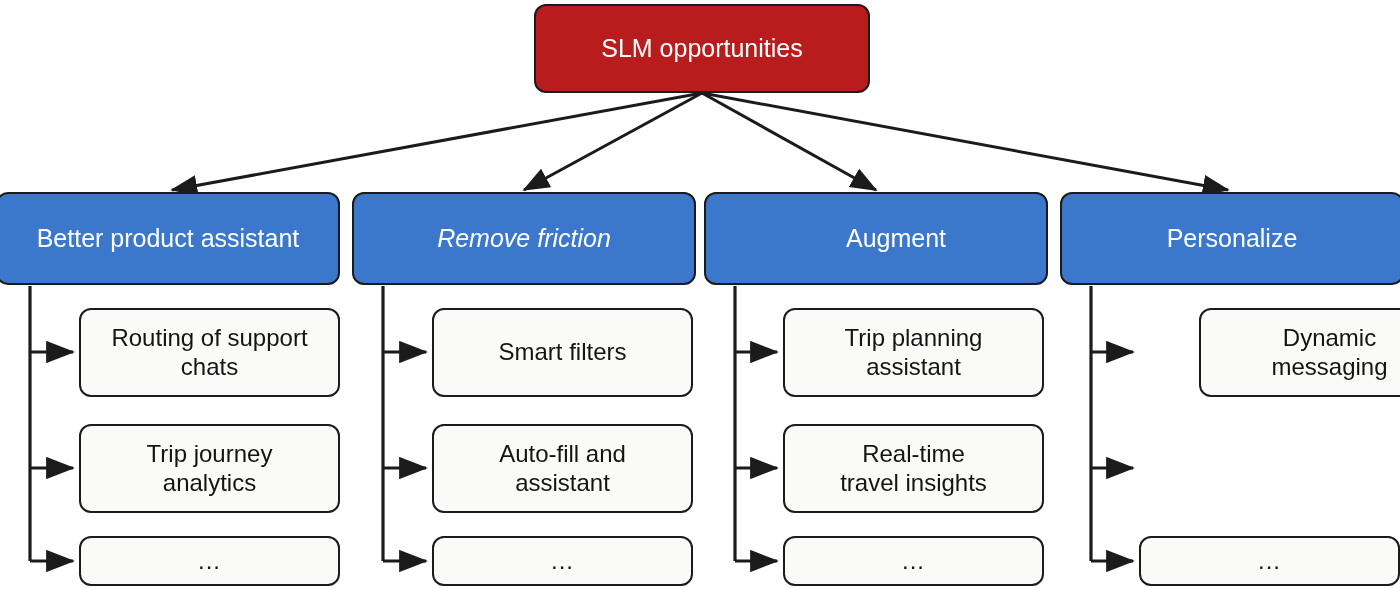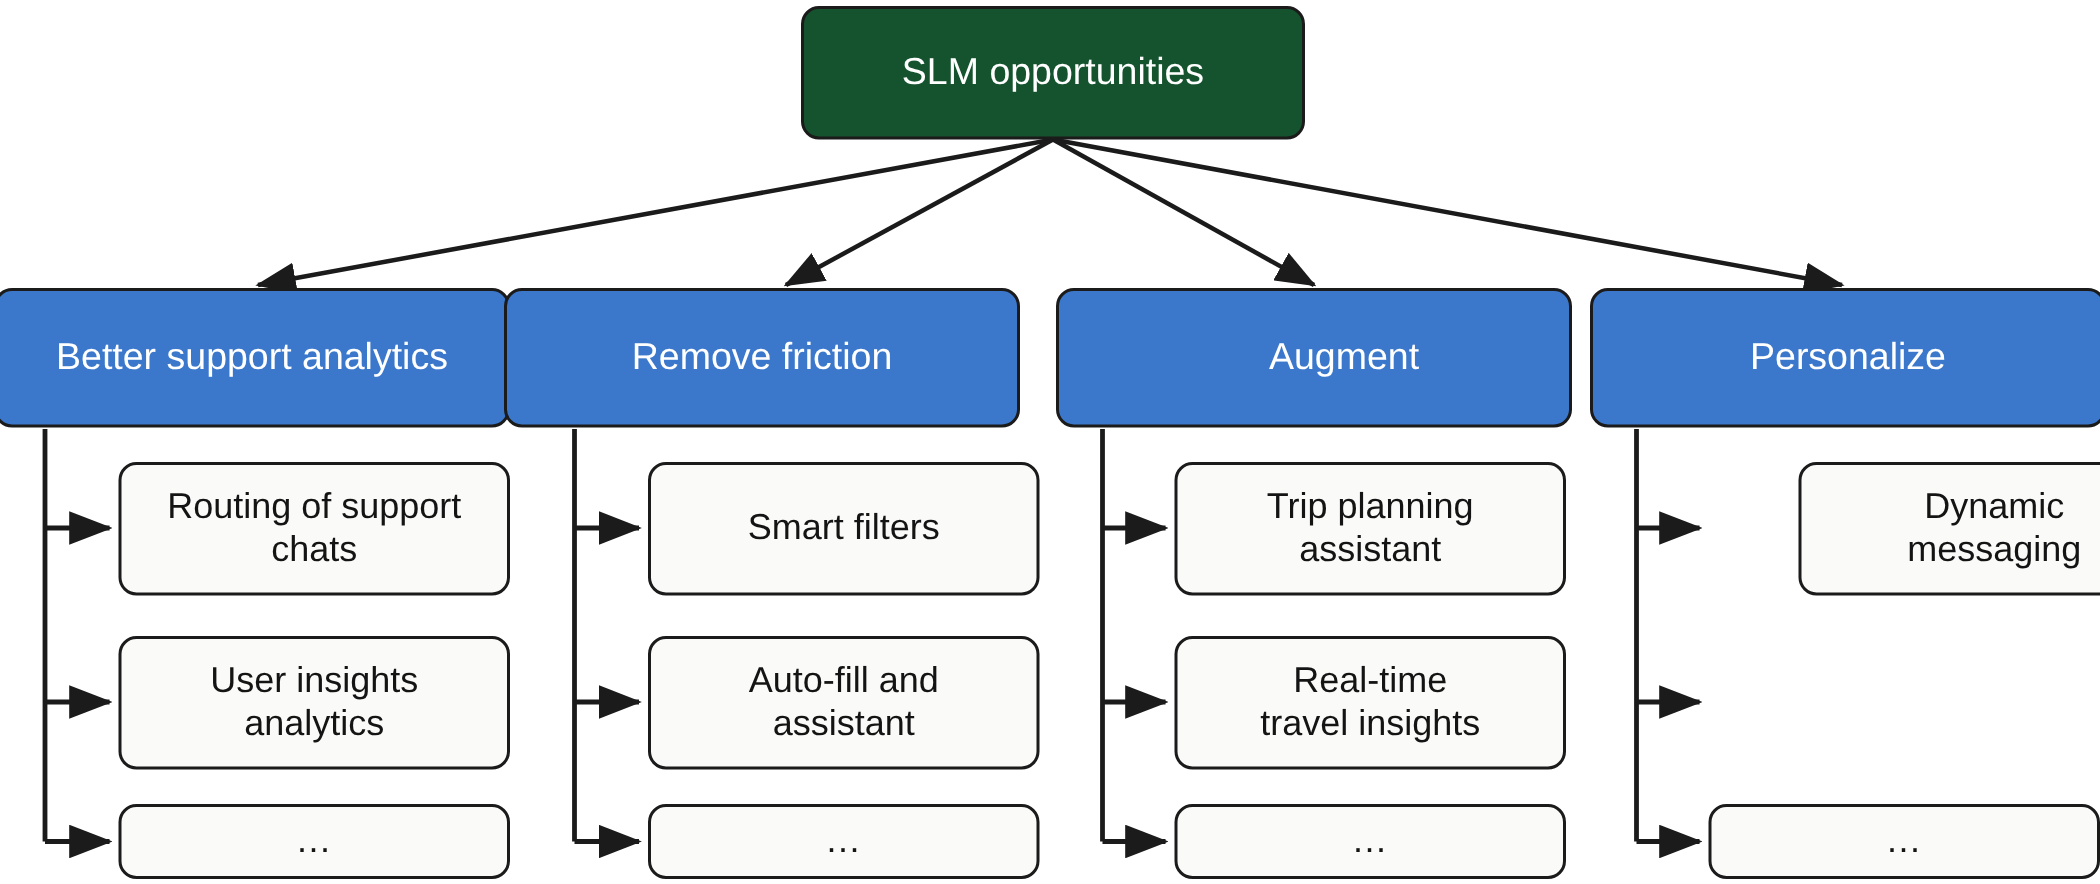--- a/index.html
+++ b/index.html
@@ -30,21 +30,21 @@
     box-sizing: border-box;
     display: flex;
     align-items: center;
     justify-content: center;
     text-align: center;
     line-height: 1.18;
     border: 2.4px solid #1b1b1b;
     border-radius: 11px;
   }
   .node.root {
-    background: #14532d;
+    background: #b91c1c;
     color: #ffffff;
     font-size: 25px;
     border-radius: 12px;
   }
   .node.cat {
     background: #3b78cc;
     color: #ffffff;
     font-size: 25px;
     border-radius: 12px;
   }
@@ -110,41 +110,41 @@
       <path d="M1091,468 L1133,468" marker-end="url(#arrowhead)"></path>
       <path d="M1091,561 L1133,561" marker-end="url(#arrowhead)"></path>
     </g>
   </svg>
 
   <div class="node root" style="left:534px; top:4px; width:336px; height:89px;">
     <span class="label">SLM opportunities</span>
   </div>
 
   <div class="node cat" style="left:-4px; top:192px; width:344px; height:93px;">
-    <span class="label">Better support analytics</span>
+    <span class="label">Better product assistant</span>
   </div>
 
-  <div class="node cat" style="left:336px; top:192px; width:344px; height:93px;">
+  <div class="node cat" style="left:352px; top:192px; width:344px; height:93px;font-style:italic;">
     <span class="label">Remove friction</span>
   </div>
 
   <div class="node cat" style="left:704px; top:192px; width:344px; height:93px;padding-left:40px;">
     <span class="label">Augment</span>
   </div>
 
   <div class="node cat" style="left:1060px; top:192px; width:344px; height:93px;">
     <span class="label">Personalize</span>
   </div>
 
   <div class="node leaf" style="left:79px; top:308px; width:261px; height:89px;">
     <span class="label">Routing of support
 chats</span>
   </div>
   <div class="node leaf" style="left:79px; top:424px; width:261px; height:89px;">
-    <span class="label">User insights
+    <span class="label">Trip journey
 analytics</span>
   </div>
   <div class="node leaf ellipsis" style="left:79px; top:536px; width:261px; height:50px;">
     <span class="label">...</span>
   </div>
 
   <div class="node leaf" style="left:432px; top:308px; width:261px; height:89px;">
     <span class="label">Smart filters</span>
   </div>
   <div class="node leaf" style="left:432px; top:424px; width:261px; height:89px;">

